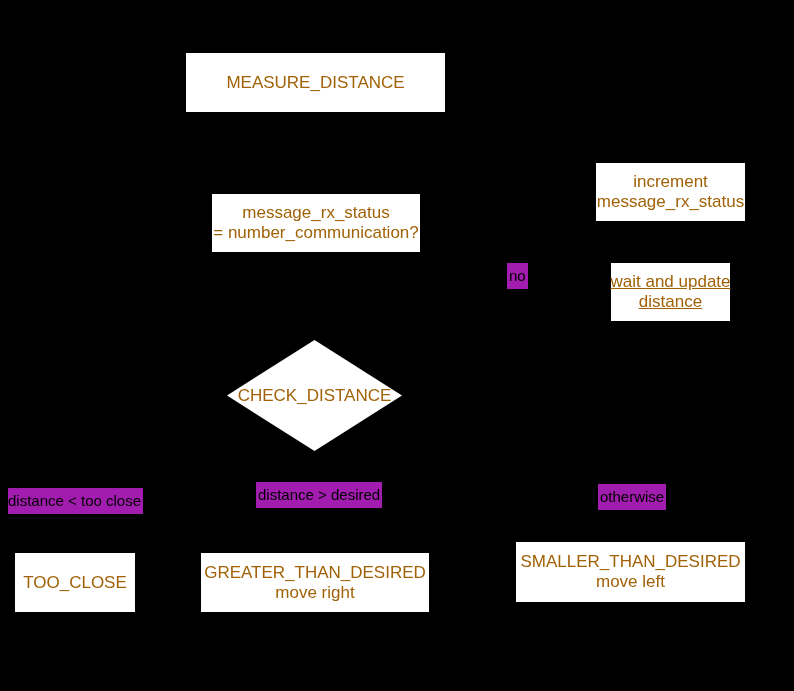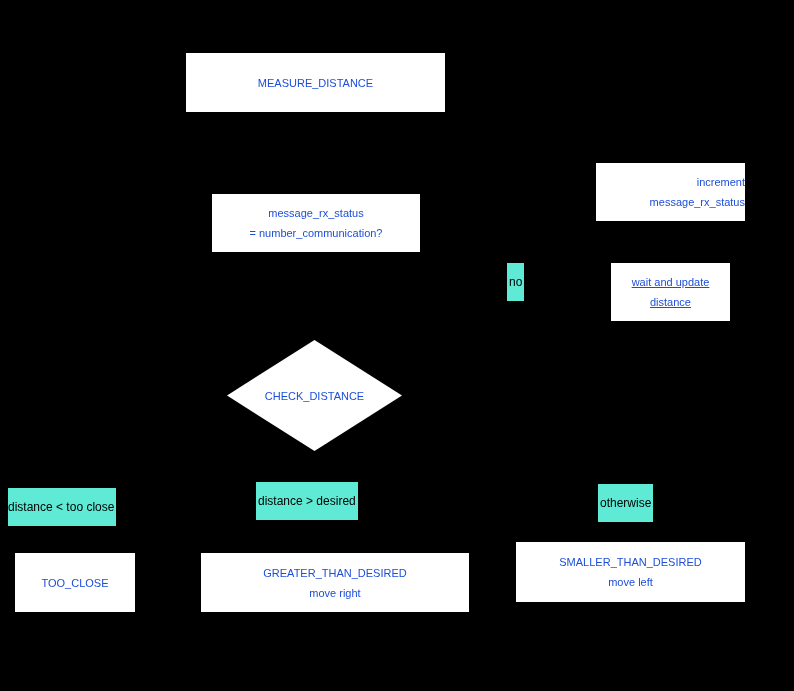--- a/index.html
+++ b/index.html
@@ -11,50 +11,50 @@
     position: relative;
     width: 794px;
     height: 691px;
     background: #000000;
     overflow: hidden;
     font-family: "Liberation Sans", sans-serif;
   }
   .node {
     position: absolute;
     background: #ffffff;
-    color: #1d4ed8;
+    color: #a16207;
     display: flex;
     flex-direction: column;
     align-items: center;
     justify-content: center;
     text-align: center;
-    font-size: 11px;
+    font-size: 17px;
     line-height: 20px;
     white-space: nowrap;
   }
   .diamond {
     clip-path: polygon(50% 0%, 100% 50%, 50% 100%, 0% 50%);
   }
   .edge-label {
     position: absolute;
-    background: #5eead4;
+    background: #a21caf;
     color: #000000;
-    font-size: 12px;
+    font-size: 15px;
     line-height: 18px;
-    padding: 10px 2px;
+    padding: 4px 2px;
     white-space: nowrap;
   }
   
   #measure   { left: 186px; top:  53px; width: 259px; height: 59px; }
   #msgcheck  { left: 212px; top: 194px; width: 208px; height: 58px; }
-  #increment { left: 596px; top: 163px; width: 149px; height: 58px; align-items: flex-end; }
+  #increment { left: 596px; top: 163px; width: 149px; height: 58px; }
   #waitbox   { left: 611px; top: 263px; width: 119px; height: 58px; text-decoration: underline; }
   #decision  { left: 227px; top: 340px; width: 175px; height: 111px; }
   #tooclose  { left:  15px; top: 553px; width: 120px; height: 59px; text-align: right; }
-  #greater   { left: 201px; top: 553px; width: 268px; height: 59px; }
+  #greater   { left: 201px; top: 553px; width: 228px; height: 59px; }
   #smaller   { left: 516px; top: 542px; width: 229px; height: 60px; align-items: center; }
   
   #lbl-no        { left: 507px; top: 263px; }
   #lbl-ltclose   { left:   0px; top: 488px; padding-left: 0; margin-left: 8px; }
   #lbl-gtdesired { left: 256px; top: 482px; }
   #lbl-otherwise { left: 598px; top: 484px; }
 </style>
 </head>
 <body>
 

